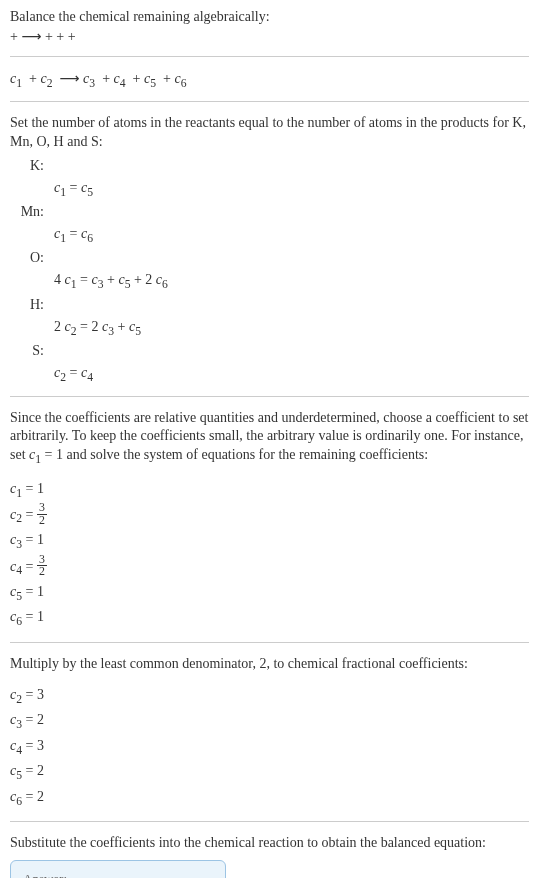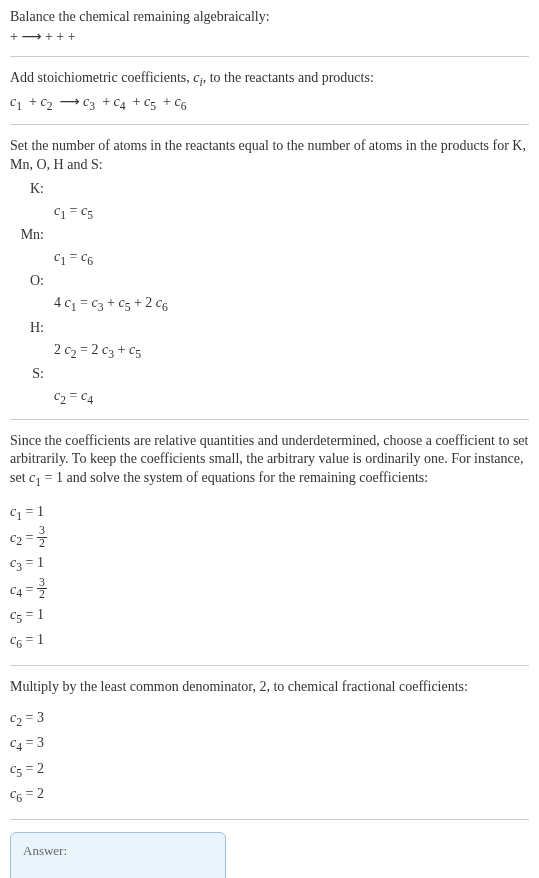--- a/index.html
+++ b/index.html
@@ -97,21 +97,20 @@
 <body>
 
 <div class="section">
   <div class="text-line">Balance the chemical remaining algebraically:</div>
   <div class="text-line"> +  ⟶  +  +  + </div>
 </div>
 
 <hr class="divider">
 
 <div class="section">
-  <div class="text-line">Add stoichiometric coefficients, <span class="italic">c<sub>i</sub></span>, to the reactants and products:</div>
   <div class="text-line"><span class="italic">c</span><sub>1</sub>&nbsp; + <span class="italic">c</span><sub>2</sub>&nbsp; <span class="arrow">⟶</span> <span class="italic">c</span><sub>3</sub>&nbsp; + <span class="italic">c</span><sub>4</sub>&nbsp; + <span class="italic">c</span><sub>5</sub>&nbsp; + <span class="italic">c</span><sub>6</sub></div>
 </div>
 
 <hr class="divider">
 
 <div class="section">
   <div class="text-line">Set the number of atoms in the reactants equal to the number of atoms in the products for K, Mn, O, H and S:</div>
   <div class="atom-table">
     <div class="atom-row">
       <div class="atom-label">K:</div>
@@ -149,26 +148,28 @@
     <div class="coef-row"><span class="italic">c</span><sub>6</sub> = 1</div>
   </div>
 </div>
 
 <hr class="divider">
 
 <div class="section">
   <div class="text-line">Multiply by the least common denominator, 2, to chemical fractional coefficients:</div>
   <div class="coef-list">
     <div class="coef-row"><span class="italic">c</span><sub>2</sub> = <span>3</span></div>
+    <div class="coef-row"><span class="italic">c</span><sub>3</sub> = <span>2</span></div>
     <div class="coef-row"><span class="italic">c</span><sub>4</sub> = <span>3</span></div>
     <div class="coef-row"><span class="italic">c</span><sub>5</sub> = <span>2</span></div>
     <div class="coef-row"><span class="italic">c</span><sub>6</sub> = <span>2</span></div>
   </div>
 </div>
 
 <hr class="divider">
 
 <div class="section">
+  <div class="text-line">Substitute the coefficients into the chemical reaction to obtain the balanced equation:</div>
   <div class="answer-box">
     <div class="answer-label">Answer:</div>
     <div class="answer-eq">2  + 3  ⟶ 2  + 3  + 2  + 2</div>
   </div>
 </div>
 
 </body></html>

